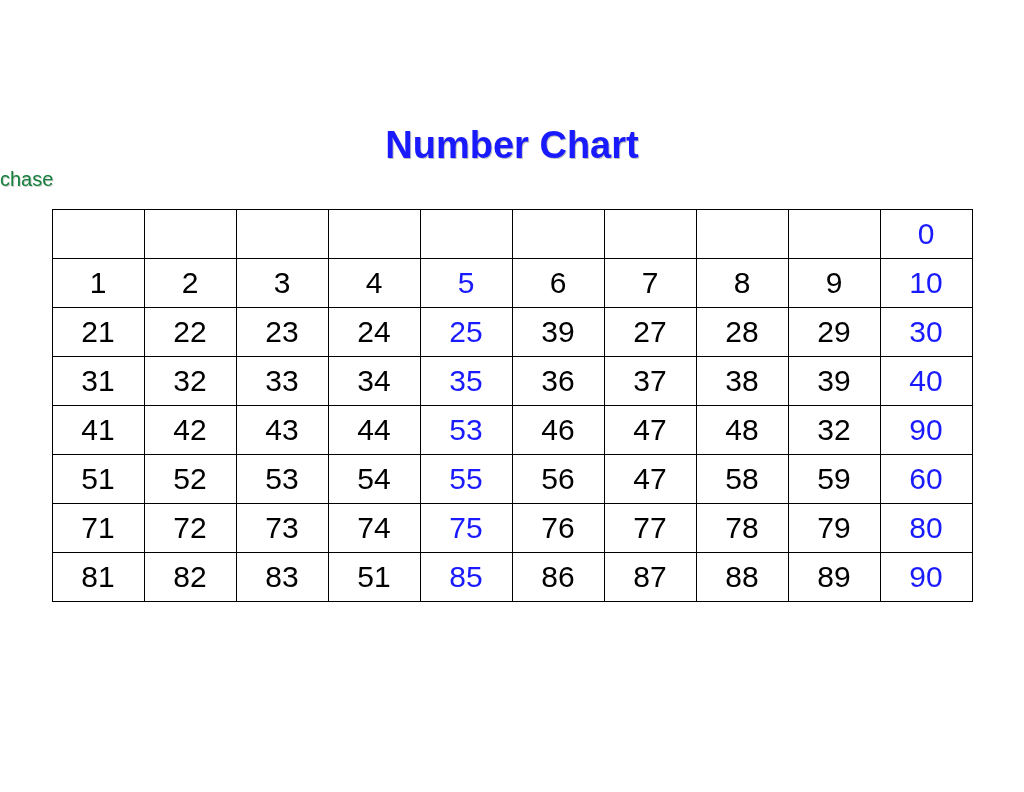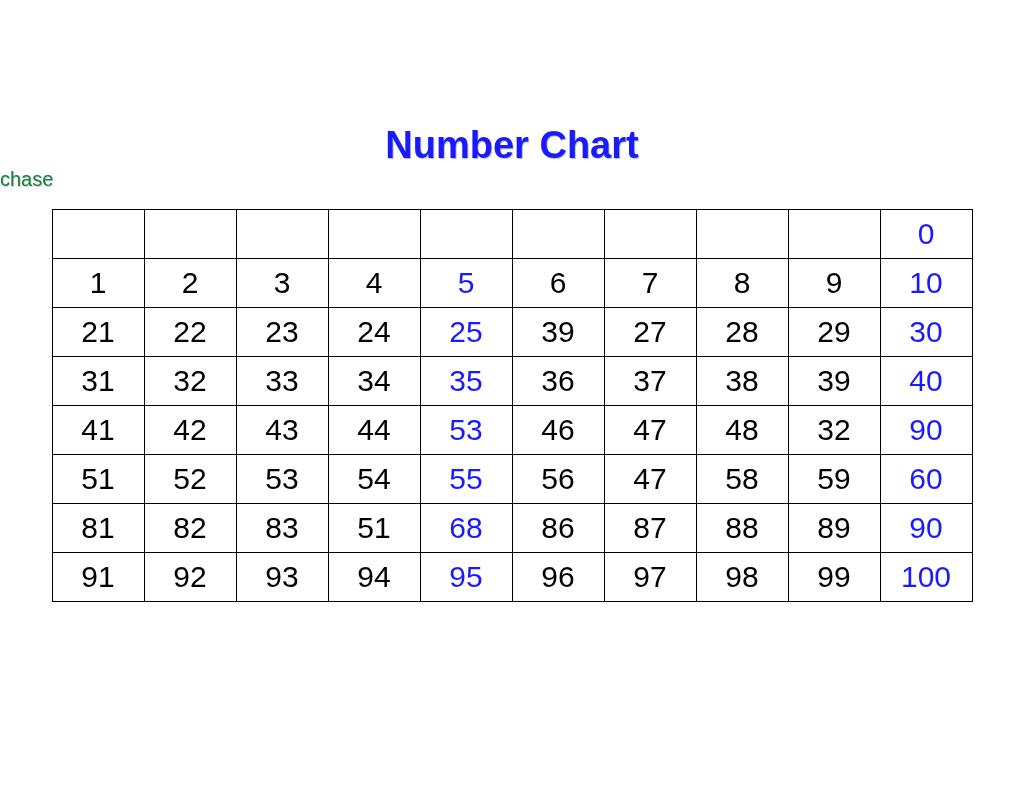--- a/index.html
+++ b/index.html
@@ -128,38 +128,38 @@
           <td>53</td>
           <td>54</td>
           <td class="hi">55</td>
           <td>56</td>
           <td>47</td>
           <td>58</td>
           <td>59</td>
           <td class="hi">60</td>
         </tr>
         <tr>
+          <td>71</td>
+          <td>72</td>
+          <td>73</td>
+          <td>74</td>
+          <td class="hi">75</td>
+          <td>76</td>
+          <td>77</td>
+          <td>78</td>
+          <td>79</td>
+          <td class="hi">80</td>
+        </tr>
+        <tr>
           <td>81</td>
           <td>82</td>
           <td>83</td>
           <td>51</td>
-          <td class="hi">68</td>
+          <td class="hi">85</td>
           <td>86</td>
           <td>87</td>
           <td>88</td>
           <td>89</td>
           <td class="hi">90</td>
         </tr>
-        <tr>
-          <td>91</td>
-          <td>92</td>
-          <td>93</td>
-          <td>94</td>
-          <td class="hi">95</td>
-          <td>96</td>
-          <td>97</td>
-          <td>98</td>
-          <td>99</td>
-          <td class="hi">100</td>
-        </tr>
       </tbody>
   </table>
 </div>
 
 </body></html>

